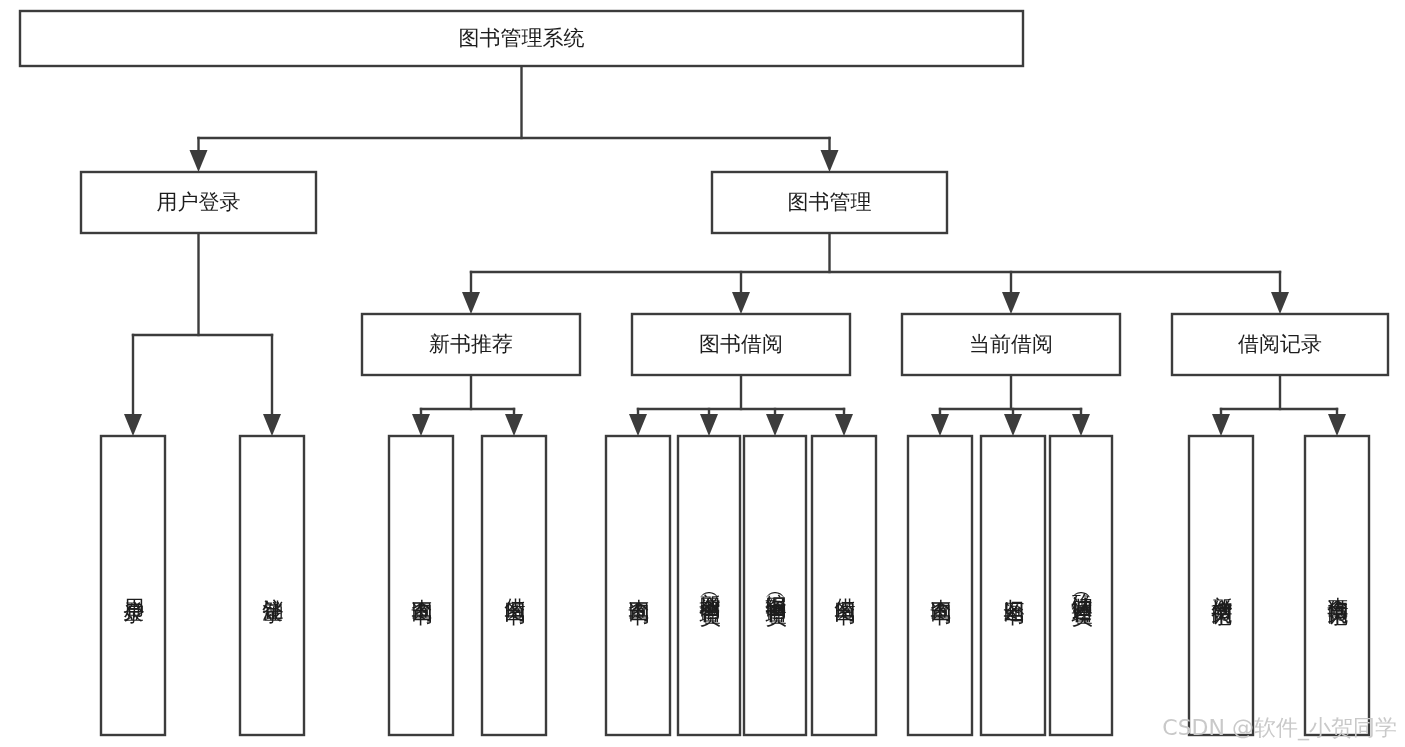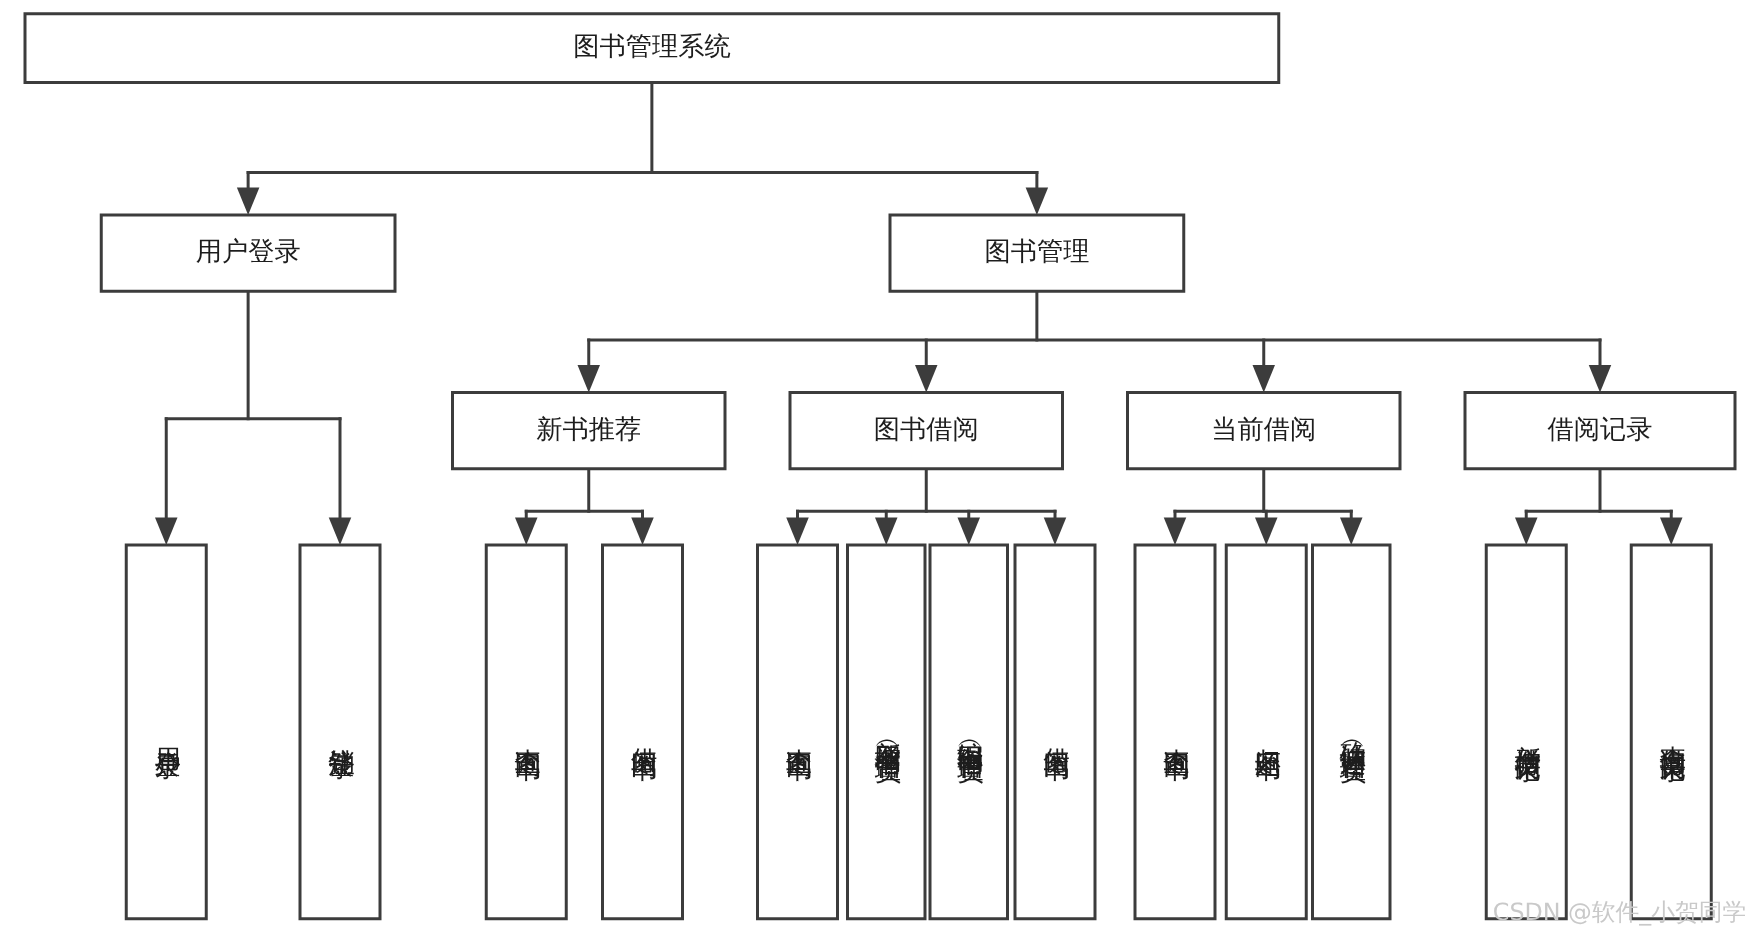--- a/index.html
+++ b/index.html
@@ -55,21 +55,21 @@
     text-anchor: middle;
     dominant-baseline: middle;
     writing-mode: vertical-rl;
     letter-spacing: 2px;
   }
   .watermark-text {
     position: absolute;
     right: 8px;
     bottom: 4px;
     font-family: "DejaVu Sans", "Liberation Sans", sans-serif;
-    font-size: 19px;
+    font-size: 22px;
     color: #c9c9c9;
     white-space: nowrap;
     user-select: none;
   }
 </style>
 </head>
 <body>
 
 <div id="diagram-root">
   <svg class="diagram-svg" viewBox="0 0 1405 747">

